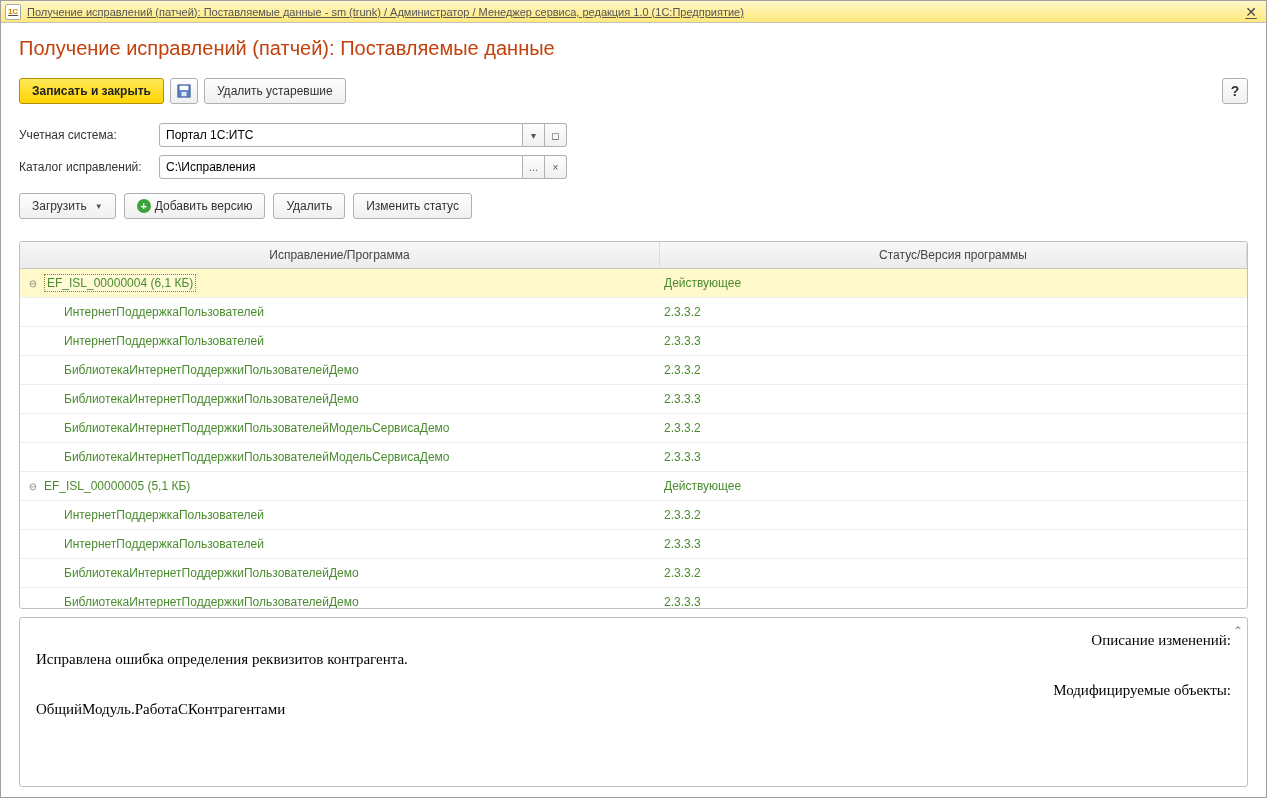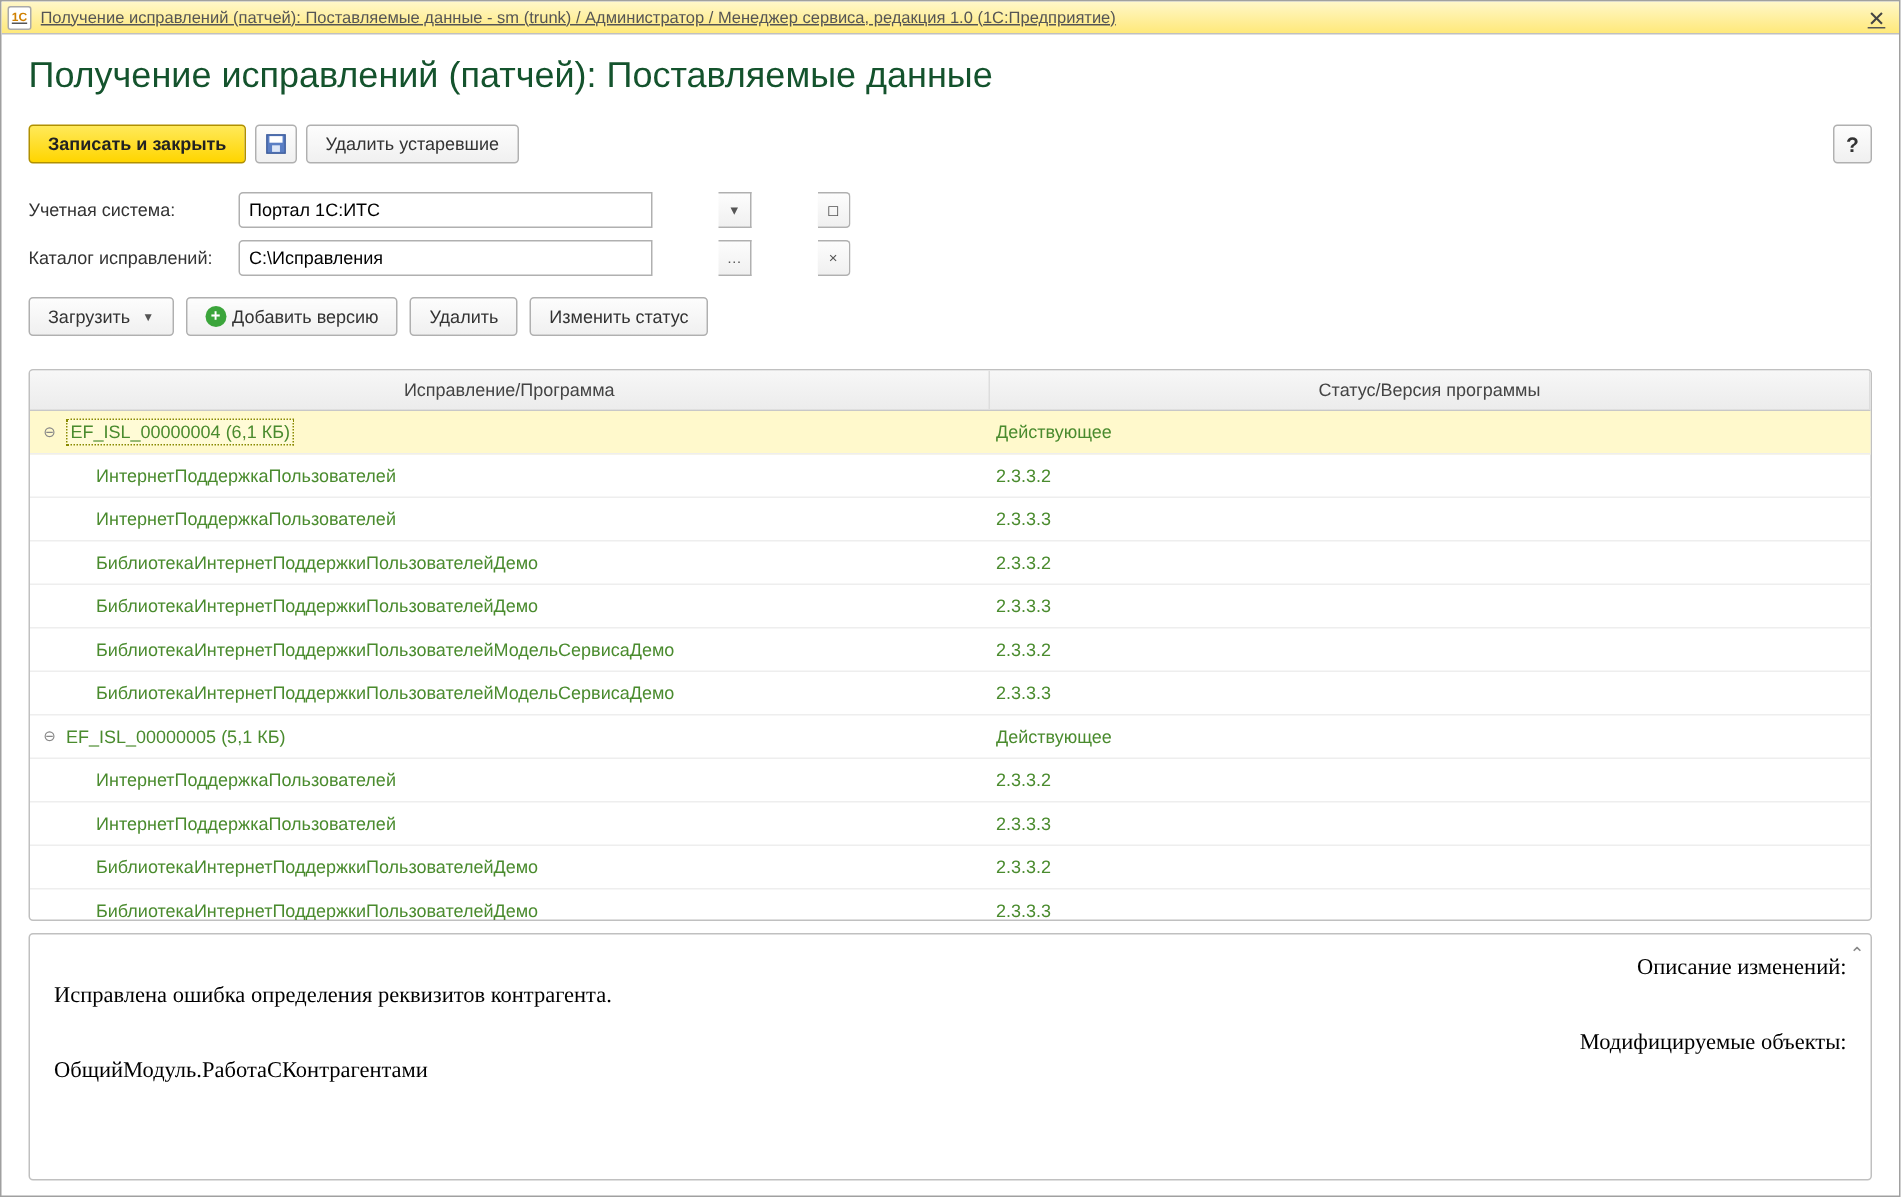--- a/index.html
+++ b/index.html
@@ -44,22 +44,22 @@
     font-size: 14px; color: #444;
     cursor: pointer;
   }
   .content {
     padding: 14px 18px 10px 18px;
     height: calc(100% - 22px);
     display: flex;
     flex-direction: column;
   }
   .page-title {
-    font-size: 24px;
-    color: #14532d;
+    font-size: 20px;
+    color: #c2410c;
     margin-bottom: 18px;
   }
   .toolbar-row {
     display: flex;
     align-items: center;
     gap: 6px;
     margin-bottom: 19px;
   }
   .btn {
     height: 26px;
@@ -98,21 +98,20 @@
     margin-bottom: 8px;
     gap: 8px;
   }
   .form-label {
     width: 132px;
     color: #333;
   }
   .input-group {
     display: flex;
     width: 408px;
-    gap: 44px;
   }
   .text-input {
     flex: 1;
     height: 24px;
     border: 1px solid #b0b0b0;
     border-radius: 3px 0 0 3px;
     padding: 0 6px;
     font-size: 12px;
     background: #fff;
   }

